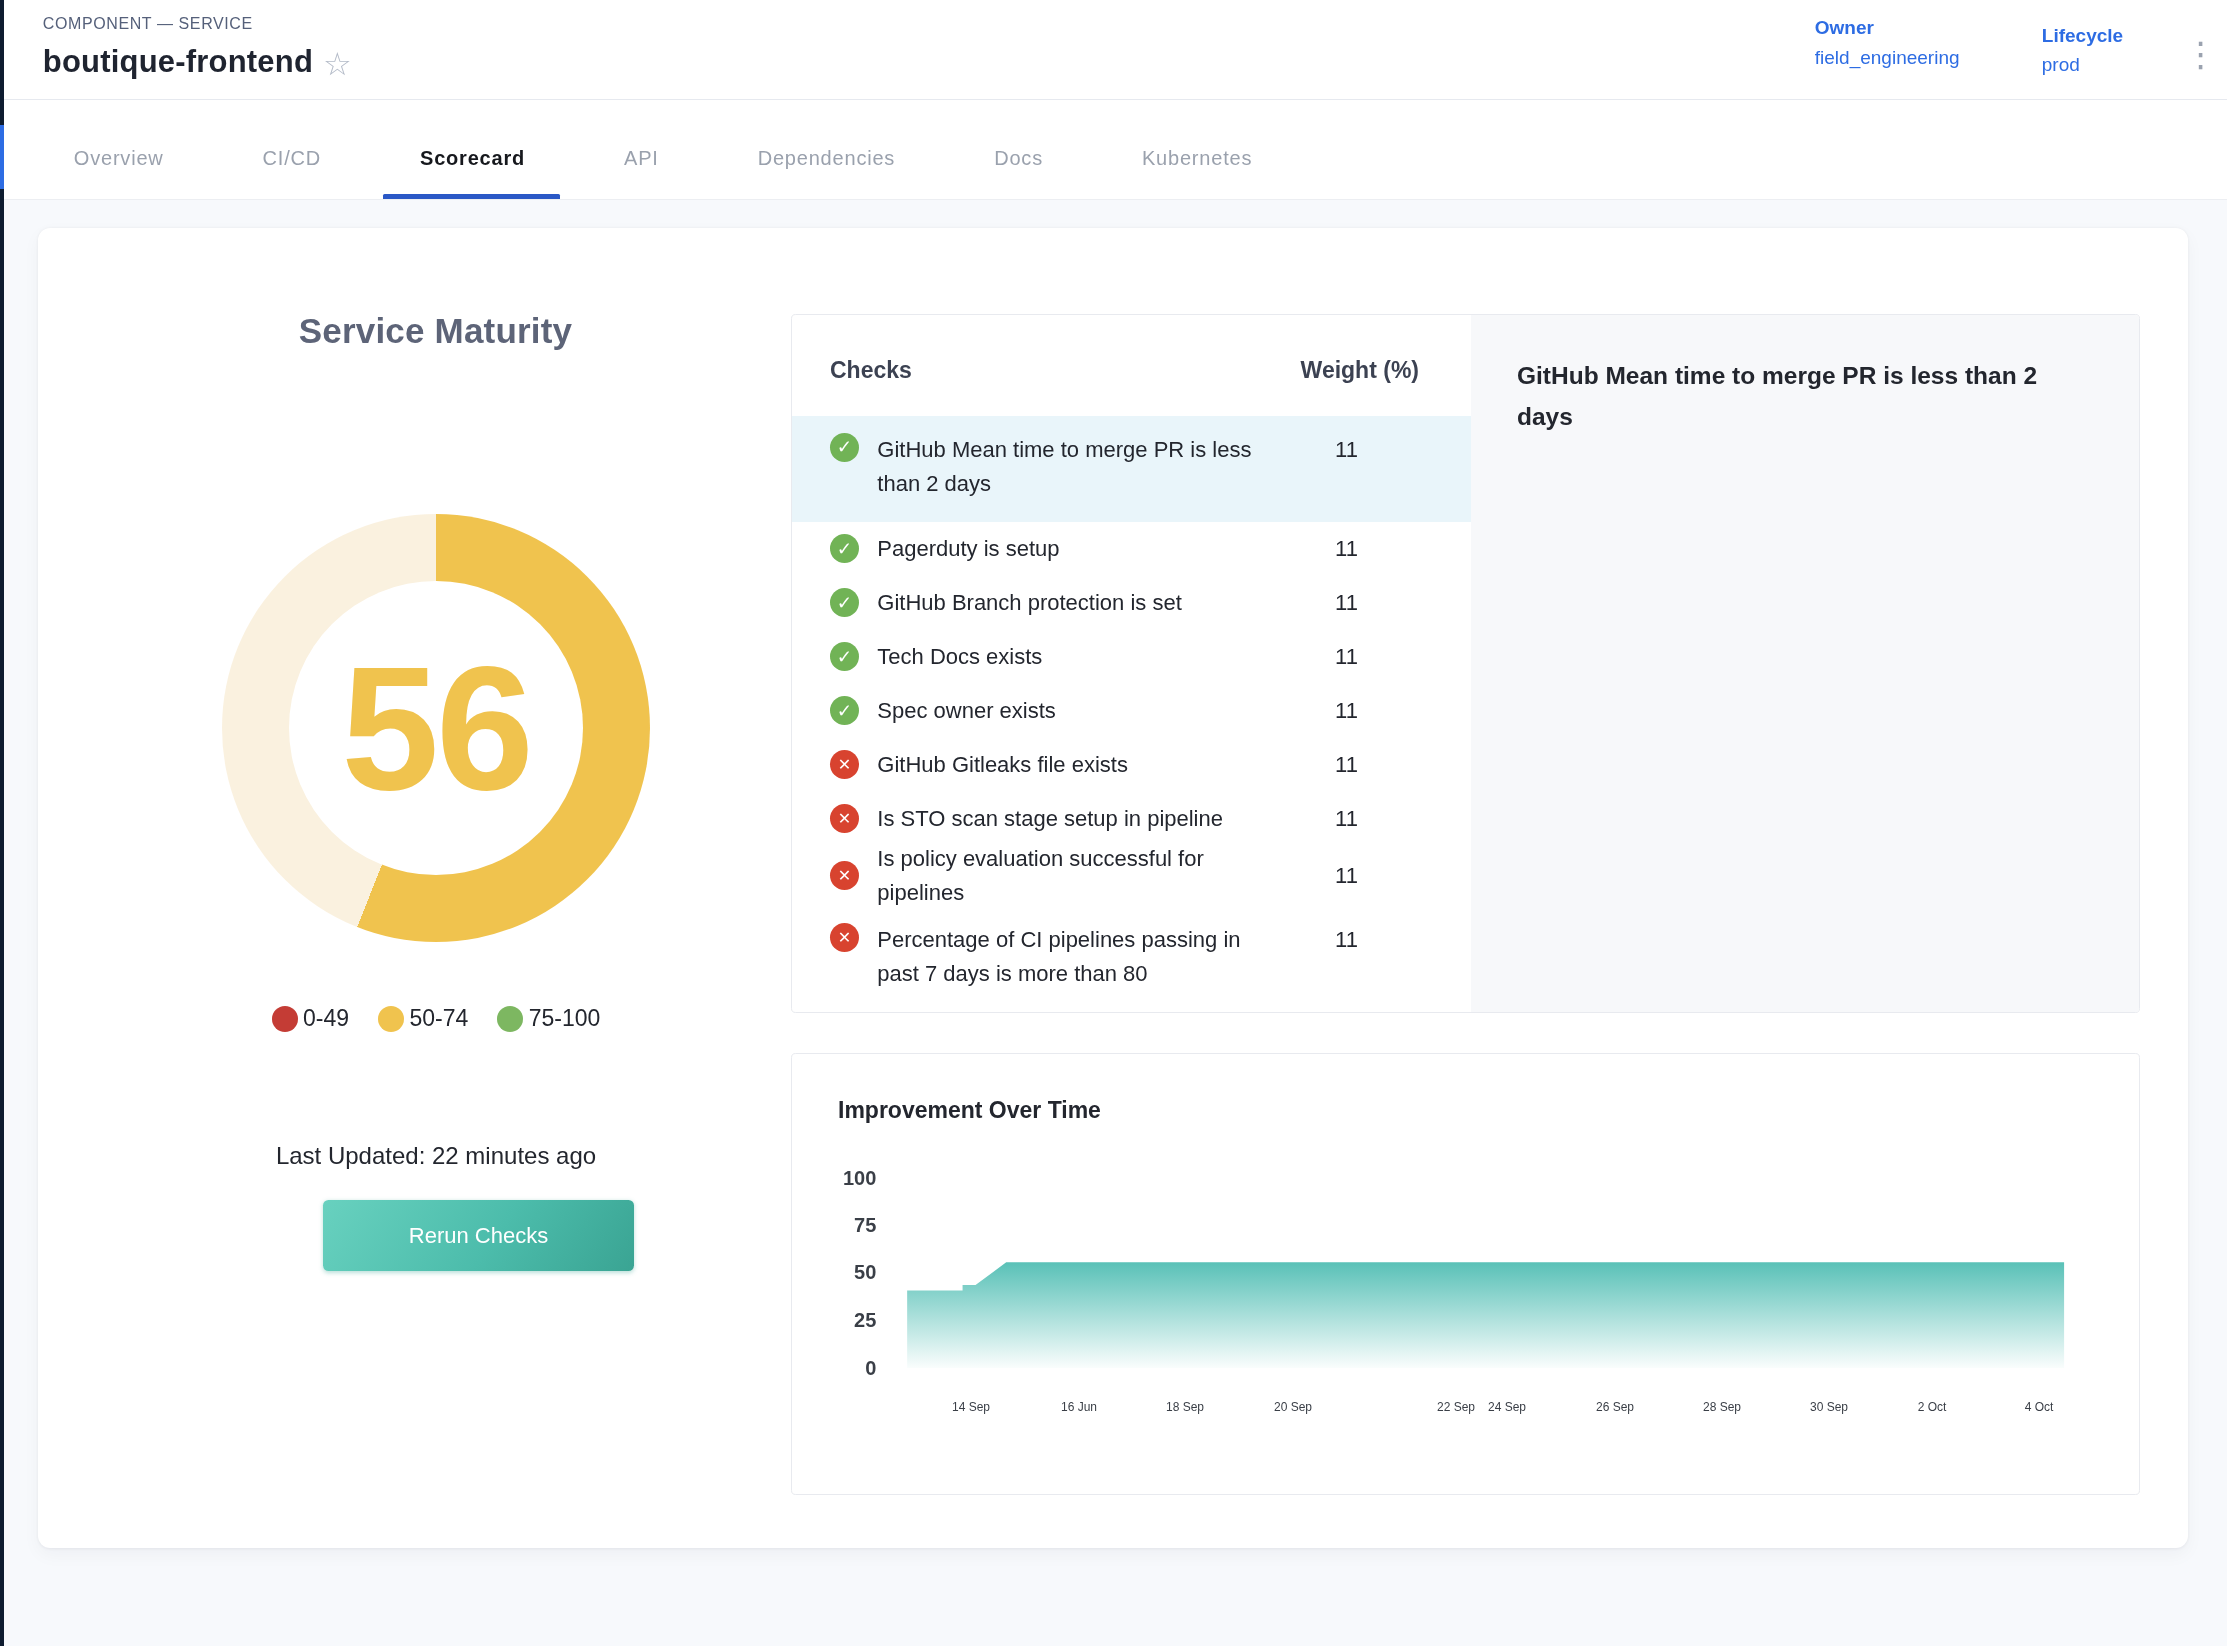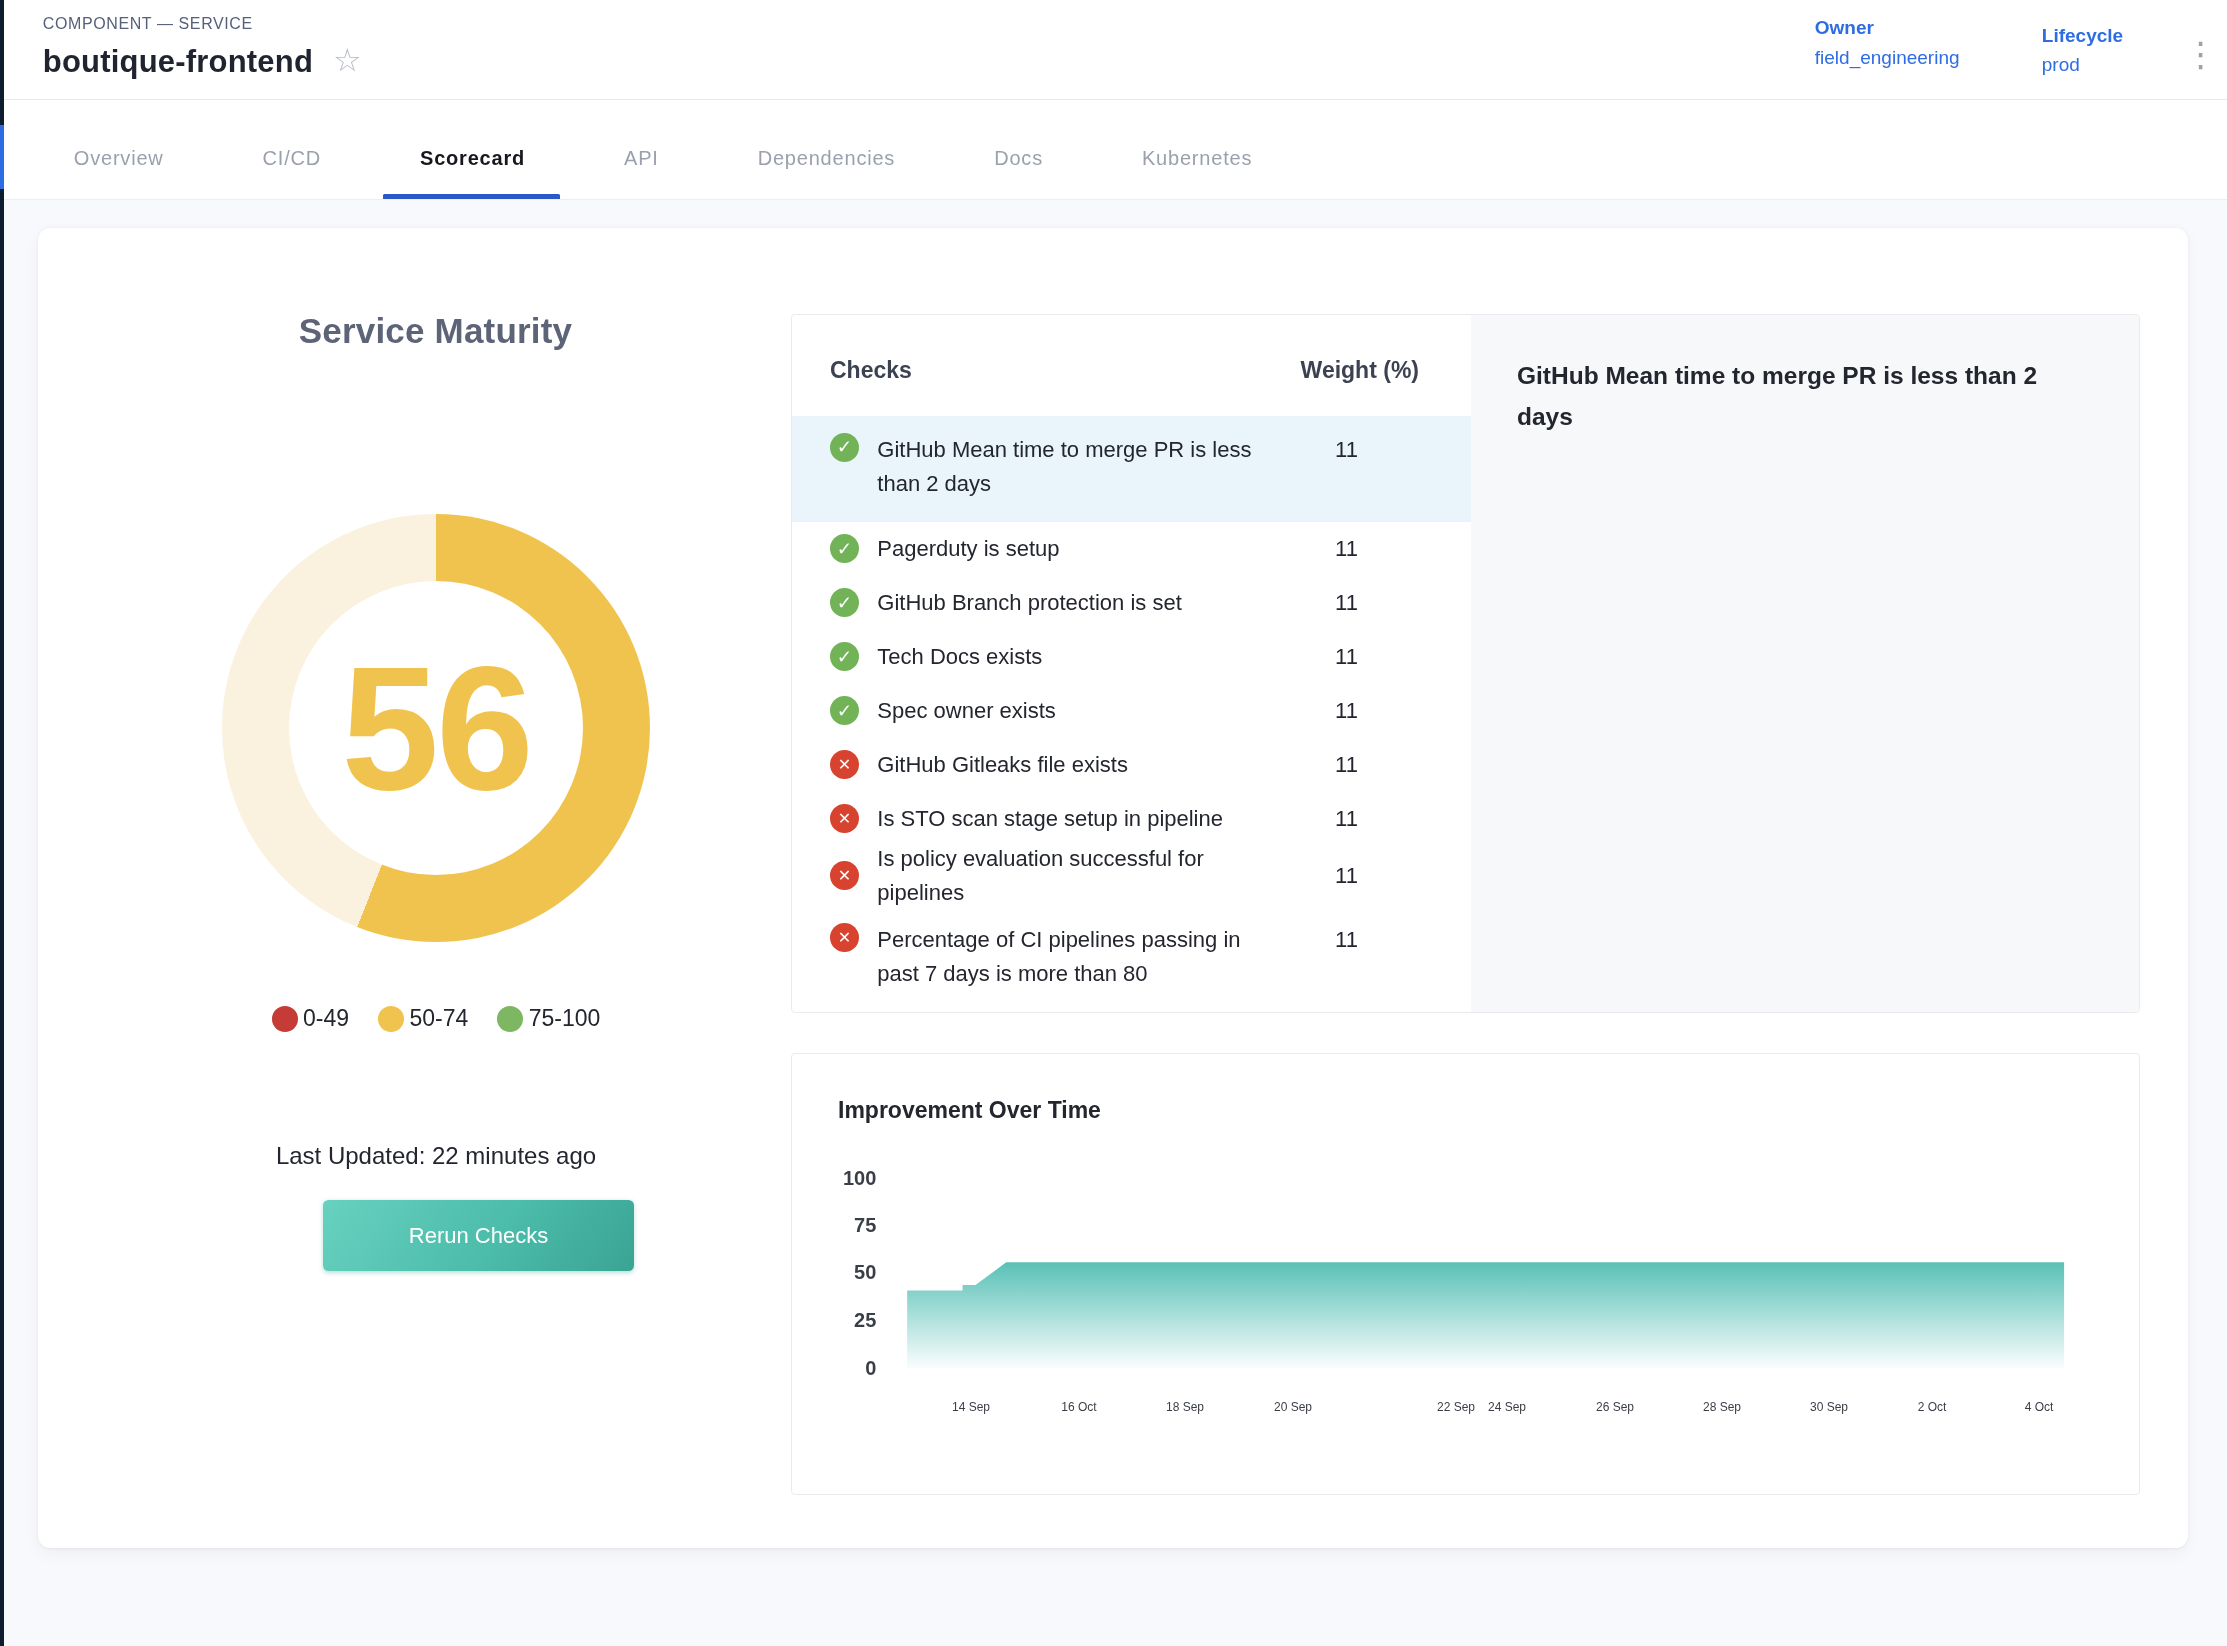--- a/index.html
+++ b/index.html
@@ -18,21 +18,21 @@
 
   
   .app-header {
     position: absolute; left: 3.8px; top: 0; width: 2224px; height: 100px;
     background: #ffffff; border-bottom: 0.8px solid #e6e9ef;
   }
   .kicker {
     position: absolute; left: 39px; top: 15.3px;
     font-size: 16px; letter-spacing: 0.6px; color: #55607a; font-weight: 400;
   }
-  .entity-title-row { position: absolute; left: 39px; top: 44px; display: flex; align-items: flex-start; gap: 20px; }
+  .entity-title-row { position: absolute; left: 39px; top: 44px; display: flex; align-items: flex-end; gap: 10px; }
   .entity-title { font-size: 31px; font-weight: 700; color: #1f2430; letter-spacing: 0.2px; }
   .star-icon { font-size: 32px; color: #b4bbc8; line-height: 1; cursor: pointer; } 
   .meta-owner { position: absolute; left: 1811px; top: 17px; }
   .meta-lifecycle { position: absolute; left: 2038px; top: 24.5px; }
   .meta-label { font-size: 19px; font-weight: 700; color: #2d6ce3; margin-bottom: 7.6px; }
   .meta-value { font-size: 19px; color: #2d6ce3; }
   .kebab-icon {
     position: absolute; left: 2180px; top: 37px; font-size: 34px; color: #9aa2af;
     line-height: 1; cursor: pointer; letter-spacing: 0;
   }
@@ -304,21 +304,21 @@
   <section class="chart-card">
     <div class="chart-title">Improvement Over Time</div>
 
     <span class="y-tick">100</span>
     <span class="y-tick">75</span>
     <span class="y-tick">50</span>
     <span class="y-tick">25</span>
     <span class="y-tick">0</span>
 
     <span class="x-tick">14 Sep</span>
-    <span class="x-tick">16 Oct</span>
+    <span class="x-tick">16 Jun</span>
     <span class="x-tick">18 Sep</span>
     <span class="x-tick">20 Sep</span>
     <span class="x-tick">22 Sep</span>
     <span class="x-tick">24 Sep</span>
     <span class="x-tick">26 Sep</span>
     <span class="x-tick">28 Sep</span>
     <span class="x-tick">30 Sep</span>
     <span class="x-tick">2 Oct</span>
     <span class="x-tick">4 Oct</span>
 

